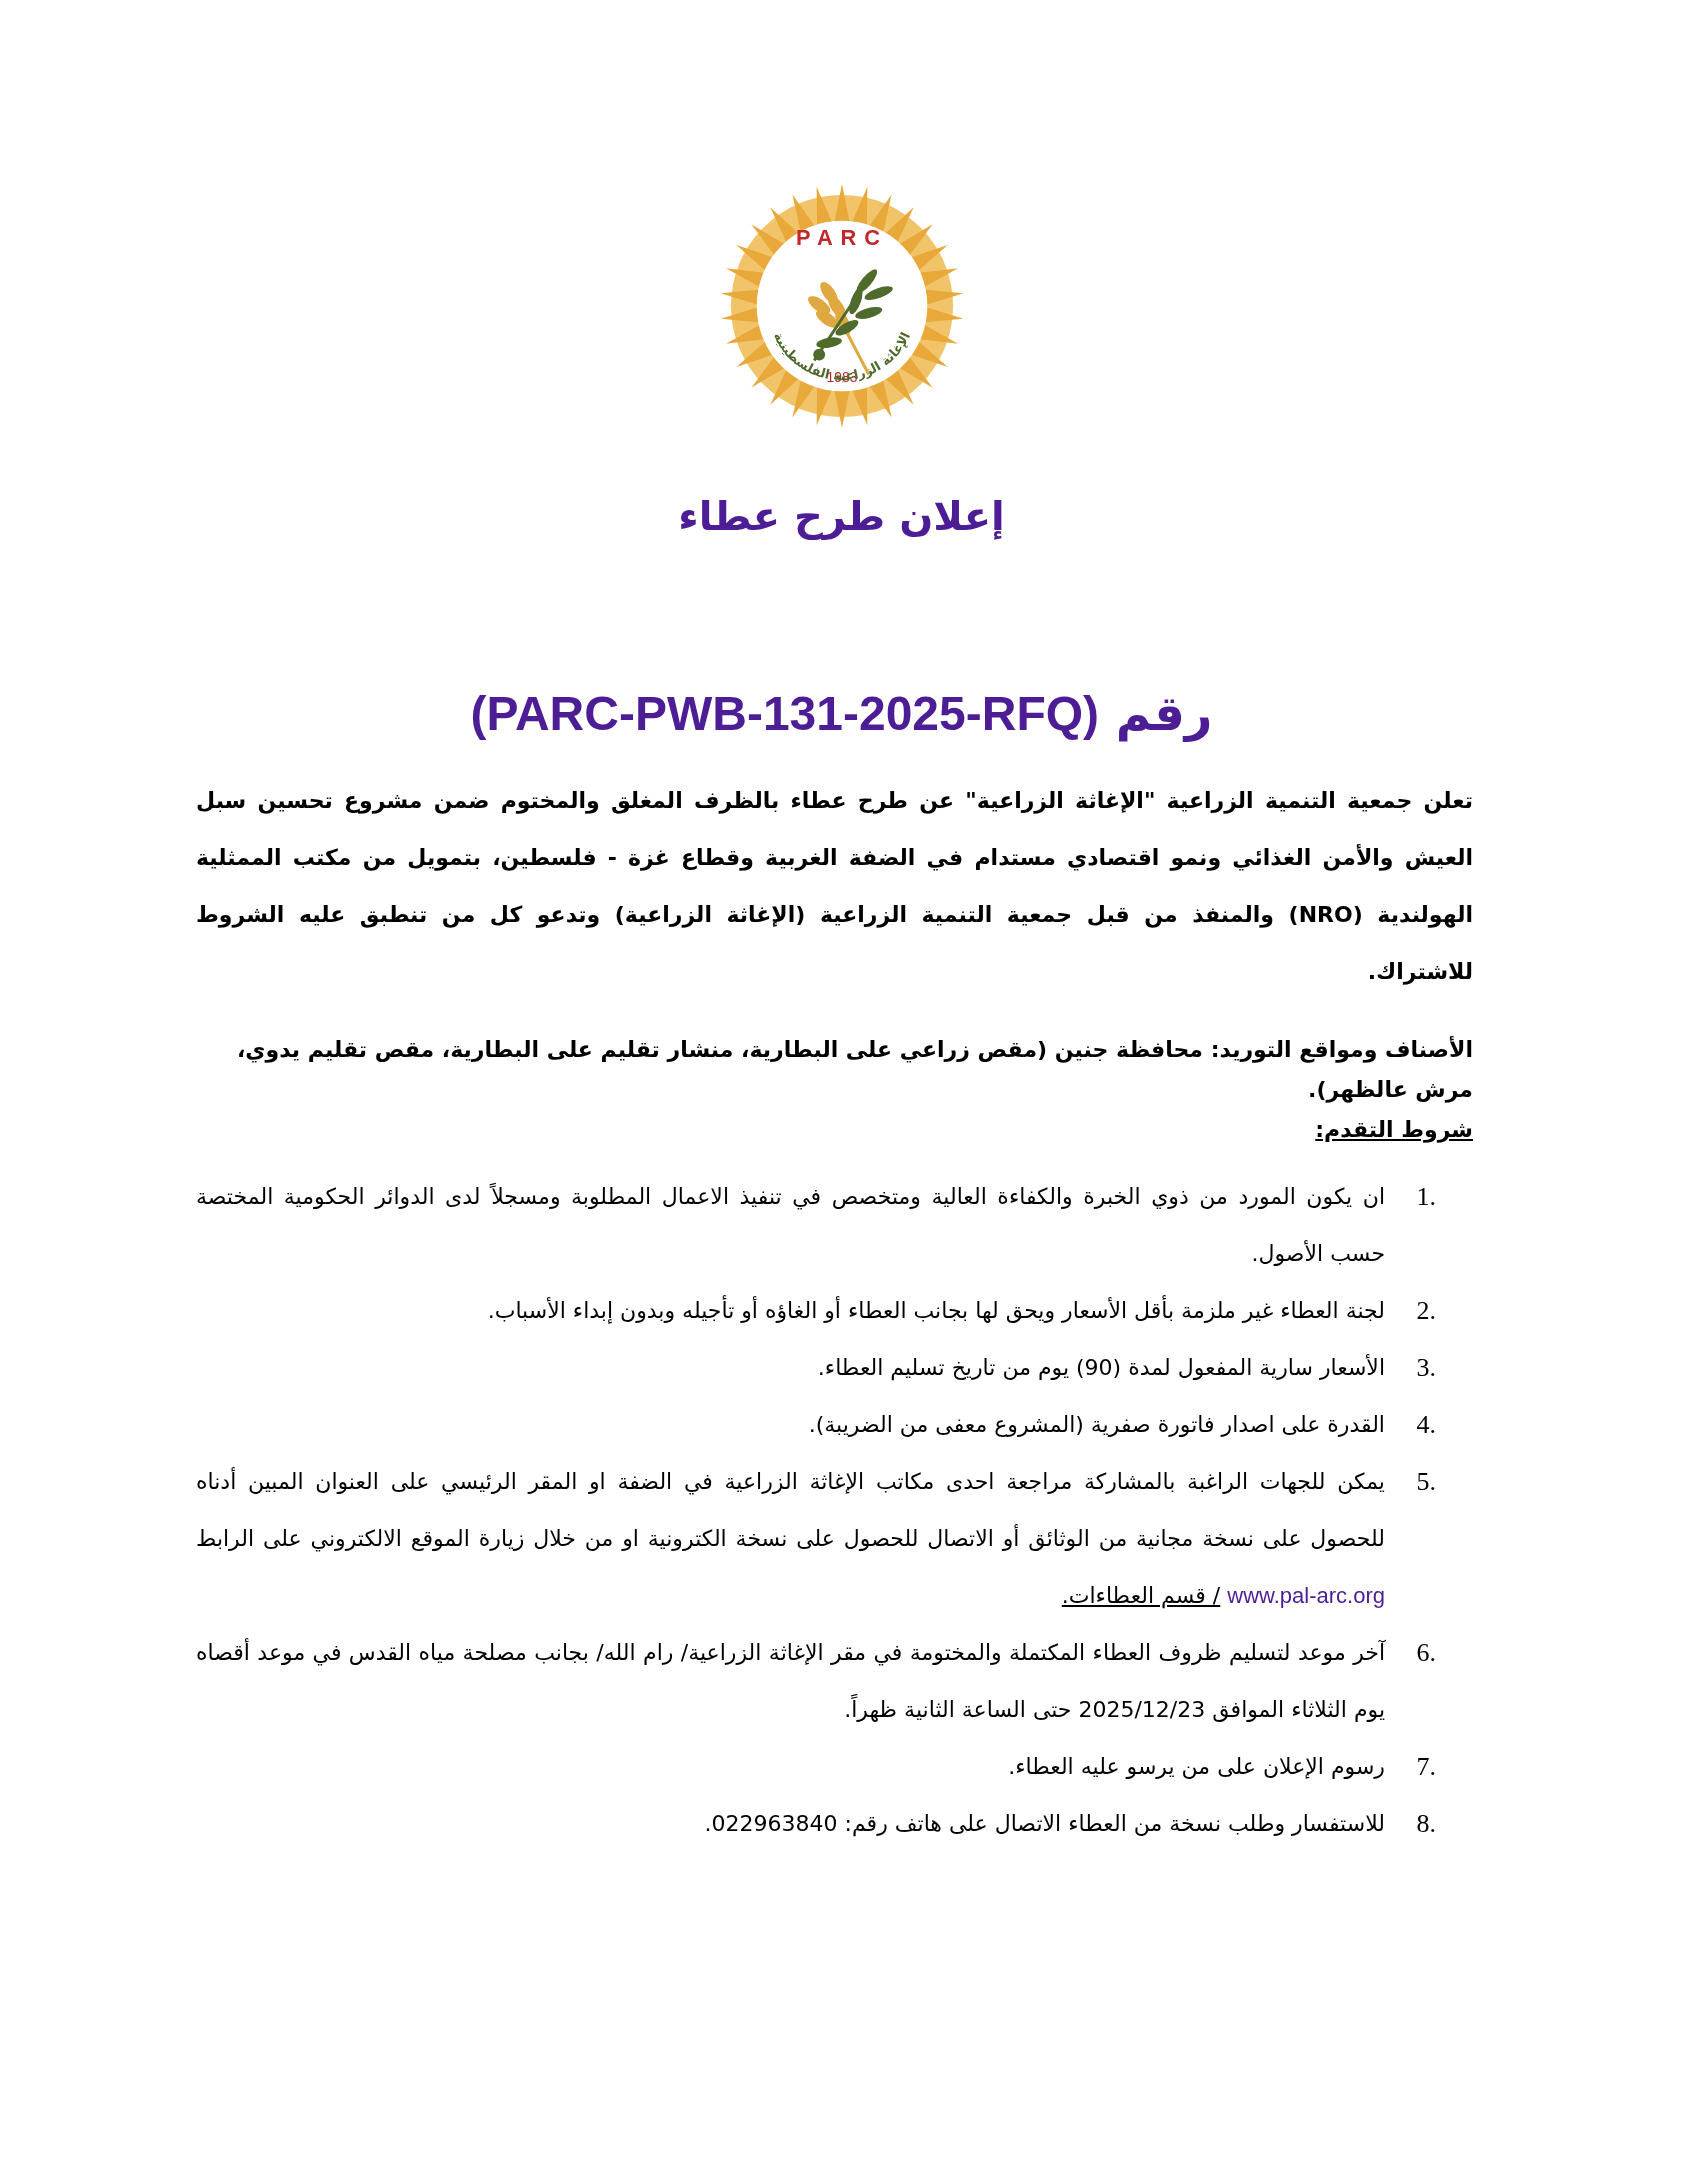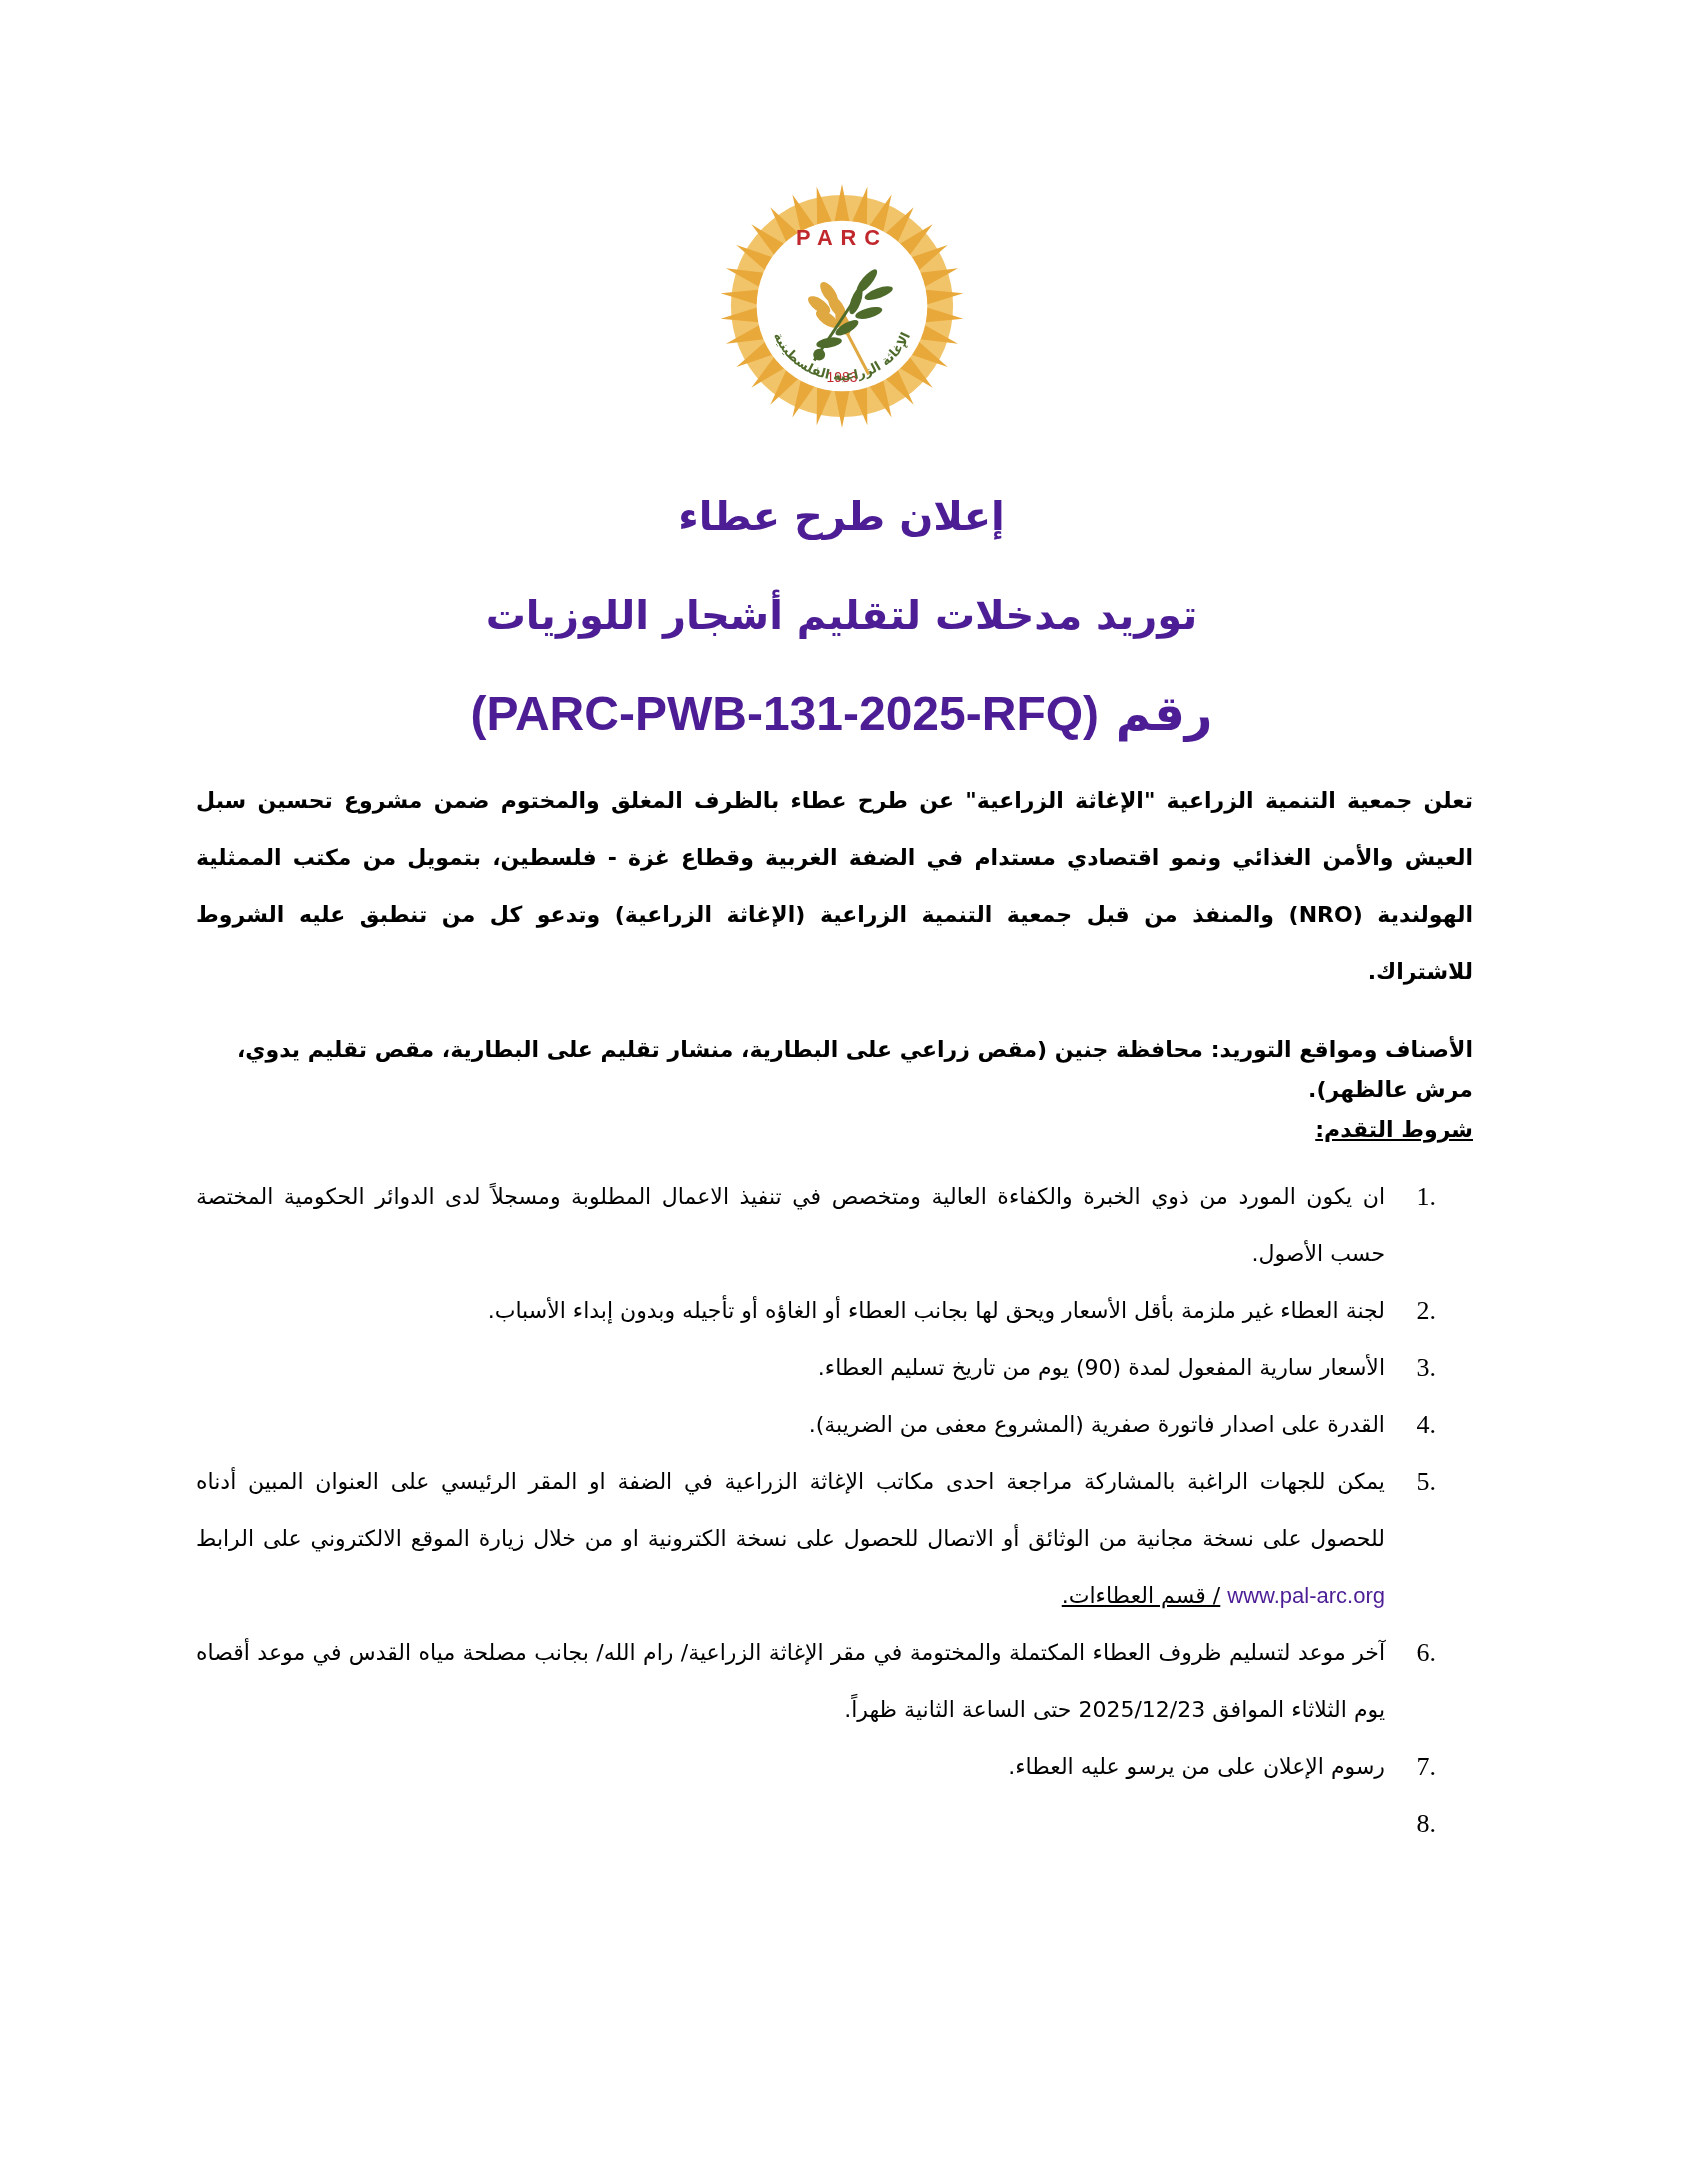--- a/index.html
+++ b/index.html
@@ -93,21 +93,20 @@
     </g>
     <text x="123" y="62" text-anchor="middle" font-family="Liberation Sans, sans-serif" font-weight="bold" font-size="22" fill="#c0282d" letter-spacing="8">PARC</text>
     <text x="123" y="200" text-anchor="middle" font-family="Liberation Sans, sans-serif" font-size="14" fill="#c0282d">1983</text>
     <path id="arcPath" d="M50 140 A75 75 0 0 0 196 140" fill="none"></path>
     <text font-family="DejaVu Sans, sans-serif" font-size="13" font-weight="bold" fill="#4e6b2b">
       <textPath href="#arcPath" startOffset="50%" text-anchor="middle">الإغاثة الزراعية الفلسطينية</textPath>
     </text>
   </svg>
 
   <div class="title t1">إعلان طرح عطاء</div>
-  <div class="title t2">توريد مدخلات لتقليم أشجار اللوزيات</div>
   <div class="title t3">
     <span>رقم</span>
     <span class="ref">(PARC-PWB-131-2025-RFQ)</span>
   </div>
 
   <p class="intro" style="margin:0;">تعلن جمعية التنمية الزراعية "الإغاثة الزراعية" عن طرح عطاء بالظرف المغلق والمختوم ضمن مشروع تحسين سبل العيش والأمن الغذائي ونمو اقتصادي مستدام في الضفة الغربية وقطاع غزة - فلسطين، بتمويل من مكتب الممثلية الهولندية (NRO) والمنفذ من قبل جمعية التنمية الزراعية (الإغاثة الزراعية) وتدعو كل من تنطبق عليه الشروط للاشتراك.</p>
 
   <p class="supply" style="margin:0;">الأصناف ومواقع التوريد: محافظة جنين (مقص زراعي على البطارية، منشار تقليم على البطارية، مقص تقليم يدوي، مرش عالظهر).</p>
 
   <div class="cond-heading">شروط التقدم:</div>
@@ -138,16 +137,17 @@
     <li>
       <span class="num">6.</span>
       <span>آخر موعد لتسليم ظروف العطاء المكتملة والمختومة في مقر الإغاثة الزراعية/ رام الله/ بجانب مصلحة مياه القدس في موعد أقصاه يوم الثلاثاء الموافق 2025/12/23 حتى الساعة الثانية ظهراً.</span>
     </li>
     <li>
       <span class="num">7.</span>
       <span>رسوم الإعلان على من يرسو عليه العطاء.</span>
     </li>
     <li>
       <span class="num">8.</span>
+      <span>للاستفسار وطلب نسخة من العطاء الاتصال على هاتف رقم: 022963840.</span>
     </li>
   </ol>
 </div>
 
 
 </body></html>

